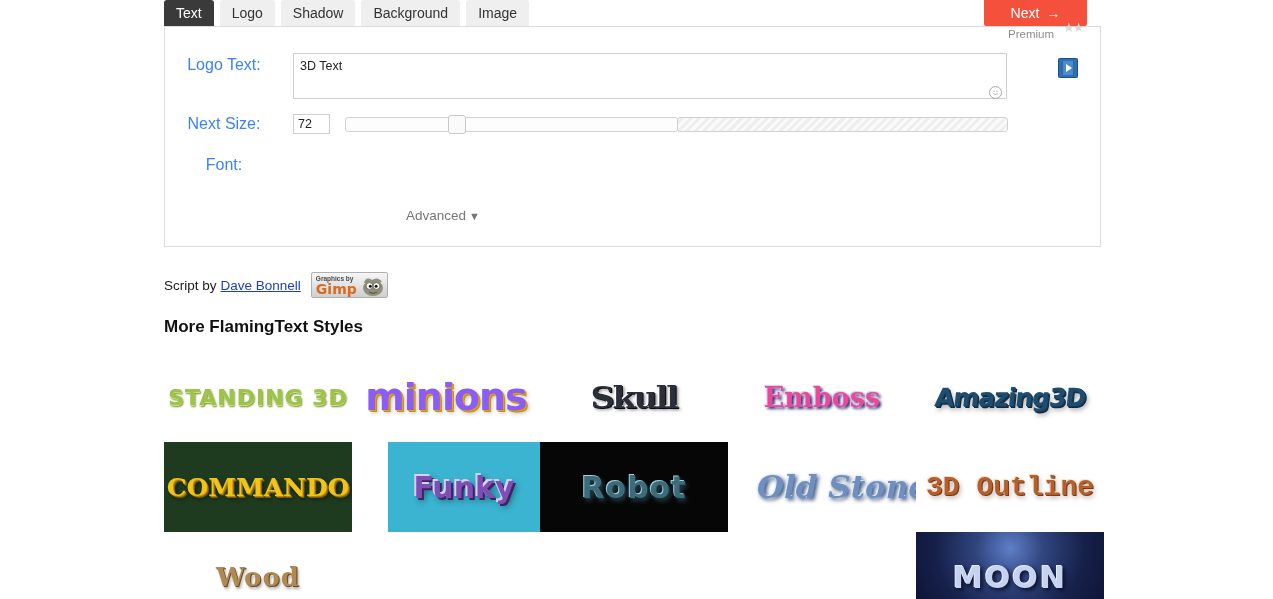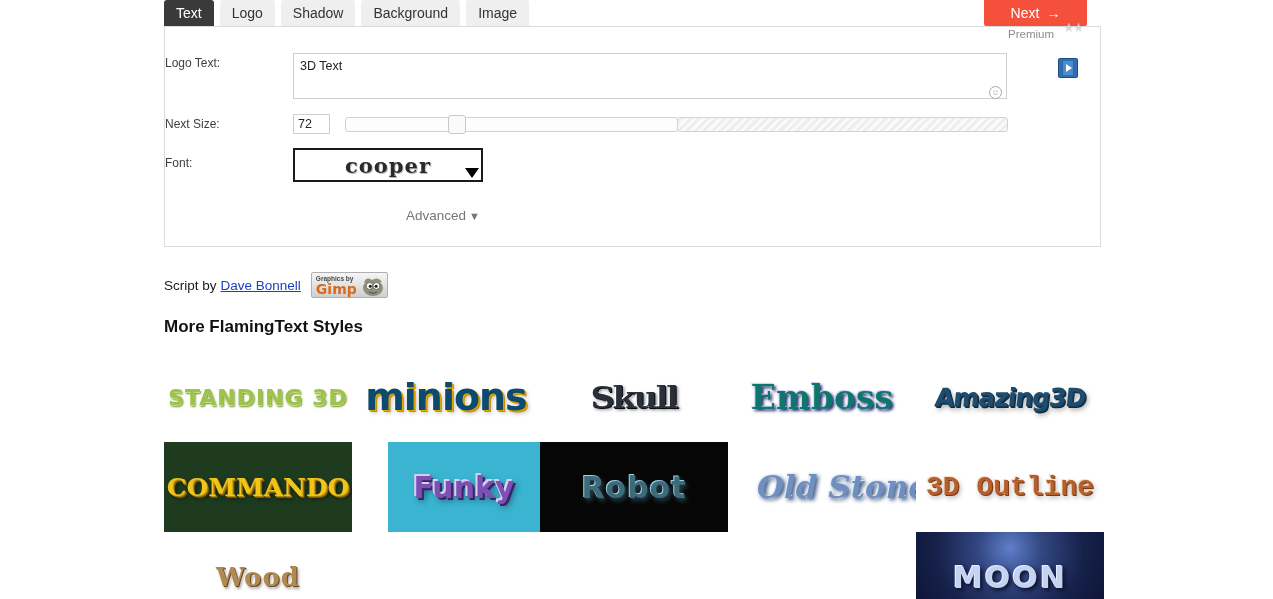--- a/index.html
+++ b/index.html
@@ -41,22 +41,22 @@
   .panel {
     position: absolute; left: 164px; top: 26px;
     width: 937px; height: 221px;
     background: #ffffff;
     border: 1px solid #dcdcdc;
   }
 
   .row { position: absolute; display: flex; align-items: flex-start; }
 
   .fld-label {
-    font-size: 12px; color: #404040;
-    text-align: left; padding-top: 3px;
+    font-size: 16px; color: #3b82f6;
+    text-align: center; padding-top: 3px;
   }
 
   
   .row-logotext { left: 0px; top: 26px; width: 937px; }
   .row-logotext .fld-label { width: 118px; }
   .ta-wrap { position: relative; margin-left: 10px; }
   .logo-textarea {
     width: 714px; height: 46px;
     border: 1px solid #cfcfcf; background: #fff;
     font-family: "Liberation Sans", sans-serif;
@@ -202,32 +202,32 @@
 
   
   .t-standing {
     font-family: "DejaVu Sans", sans-serif;
     font-size: 22px; letter-spacing: 1px;
     color: #9dc34a;
     text-shadow: 0 1px 0 #c9e08a, 1px 2px 2px #6f9024;
   }
   .t-minions {
     font-family: "DejaVu Sans", sans-serif;
-    font-size: 38px; color: #0c4a6e; letter-spacing: -1px;
+    font-size: 38px; color: #8b5cf6; letter-spacing: -1px;
     text-shadow: 1px 1px 0 #e0a800, 2px 2px 0 #c98f00, 3px 3px 4px rgba(0,0,0,.25);
   }
   .t-skull {
     font-family: "DejaVu Serif", serif;
     font-size: 30px; color: #2b2f3a; letter-spacing: -2px;
     text-shadow: -1px -1px 0 #fff, 1px 1px 0 #0c0e14, 2px 2px 3px rgba(0,0,0,.5);
     transform: scaleX(1.12);
   }
   .t-emboss {
     font-family: "DejaVu Serif", serif;
-    font-size: 33px; color: #0f766e;
+    font-size: 27px; color: #ec4899;
     text-shadow: -1px -1px 1px #c9cdf2, 2px 2px 3px #2a2f73;
   }
   .t-amazing {
     font-family: "DejaVu Sans", sans-serif;
     font-size: 25px; color: #1e4d70; letter-spacing: -1px;
     text-shadow: 1px 1px 0 #163a55, 2px 2px 0 #10293c, 3px 4px 5px rgba(0,0,0,.35);
     transform: skewX(-6deg);
   }
   .t-commando-box { background: #1e3b1f; }
   .t-commando {
@@ -324,24 +324,20 @@
         <div class="slider-free"></div>
         <div class="slider-prem"></div>
         <div class="slider-knob"></div>
       </div>
     </div>
     <div class="premium-tag">Premium</div>
     <div class="premium-stars">★★</div>
 
     <div class="row row-font">
       <div class="fld-label">Font:</div>
-      <div class="font-select">
-        <span class="fname">cooper</span>
-        <span class="font-caret"></span>
-      </div>
     </div>
 
     <div class="advanced">
       <span>Advanced</span><span class="cv">▼</span>
     </div>
   </div>
 
   <div class="credit">
     <span>Script by</span>
     <a href="#">Dave Bonnell</a>

